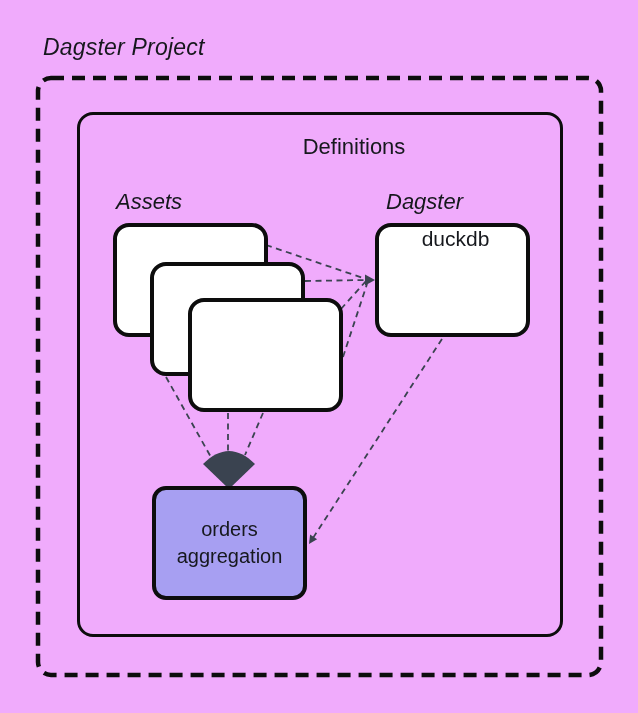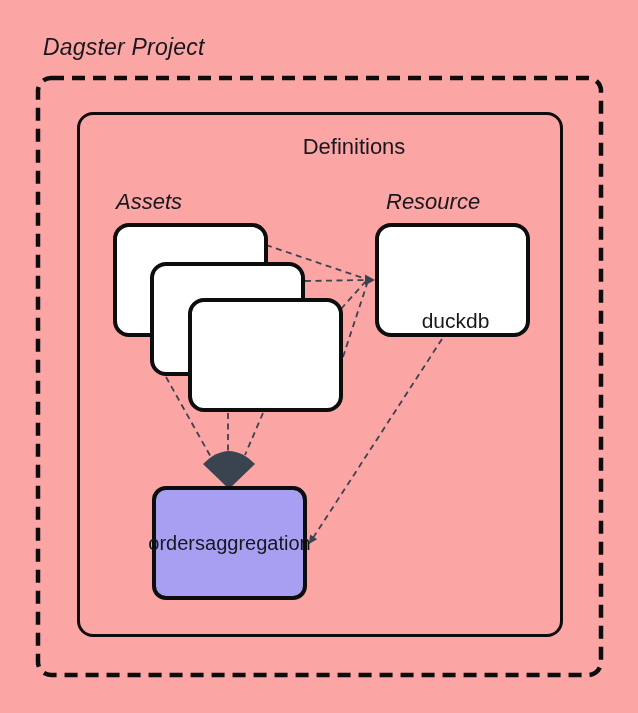--- a/index.html
+++ b/index.html
@@ -5,21 +5,21 @@
   html, body {
     margin: 0;
     padding: 0;
     background: #ffffff;
     font-family: "Liberation Sans", sans-serif;
   }
   #canvas {
     position: relative;
     width: 638px;
     height: 713px;
-    background: #fca5a5;
+    background: #f0abfc;
     overflow: hidden;
     color: #16181d;
   }
   .abs { position: absolute; }
   #connector-layer {
     position: absolute;
     left: 0; top: 0;
     width: 638px; height: 713px;
     z-index: 1;
   }
@@ -60,34 +60,34 @@
     border-radius: 16px;
     box-sizing: border-box;
     z-index: 2;
   }
   #asset-card-back   { left: 113px; top: 223px; }
   #asset-card-middle { left: 150px; top: 262px; }
   #asset-card-front  { left: 188px; top: 298px; }
   #duckdb-box {
     left: 375px; top: 223px;
     display: flex;
-    align-items: flex-end;
+    align-items: flex-start;
     justify-content: center;
     font-size: 21px;
     padding-left: 6px;
   }
   #orders-aggregation-box {
     left: 152px; top: 486px;
     width: 155px; height: 114px;
     background: #a79ff2;
     border: 4px solid #0d0d0d;
     border-radius: 14px;
     box-sizing: border-box;
     display: flex;
-    flex-direction: row;
+    flex-direction: column;
     align-items: center;
     justify-content: center;
     line-height: 1.35;
     font-size: 20px;
     z-index: 2;
   }
 </style>
 </head>
 <body>
 
@@ -116,21 +116,21 @@
 
     <path d="M 203 464 C 212 455, 220 451.5, 229 451 C 238 451.5, 246 455, 255 464 L 229 489 Z" fill="#3a4350"></path>
   </svg>
 
   <div id="diagram-title" class="label italic">Dagster Project</div>
 
   <div id="definitions-box" class="abs"></div>
   <div id="definitions-label" class="label">Definitions</div>
 
   <div id="assets-label" class="label italic">Assets</div>
-  <div id="resource-label" class="label italic">Resource</div>
+  <div id="resource-label" class="label italic">Dagster</div>
 
   <div id="asset-card-back" class="card"></div>
   <div id="asset-card-middle" class="card"></div>
   <div id="asset-card-front" class="card"></div>
 
   <div id="duckdb-box" class="card">
     <span>duckdb</span>
   </div>
 
   <div id="orders-aggregation-box" class="abs">

